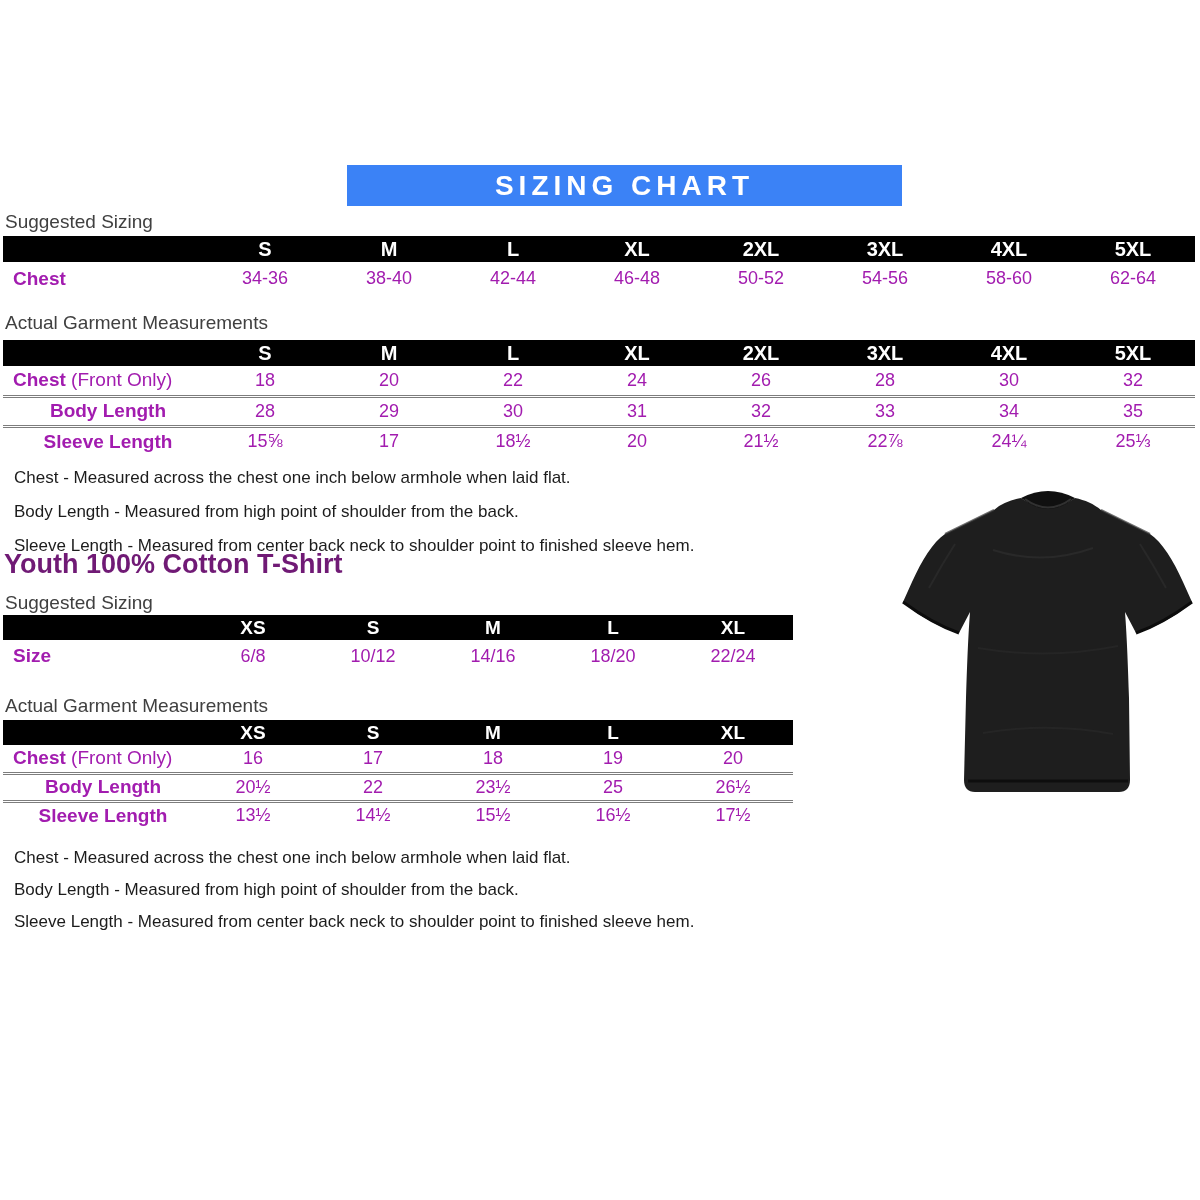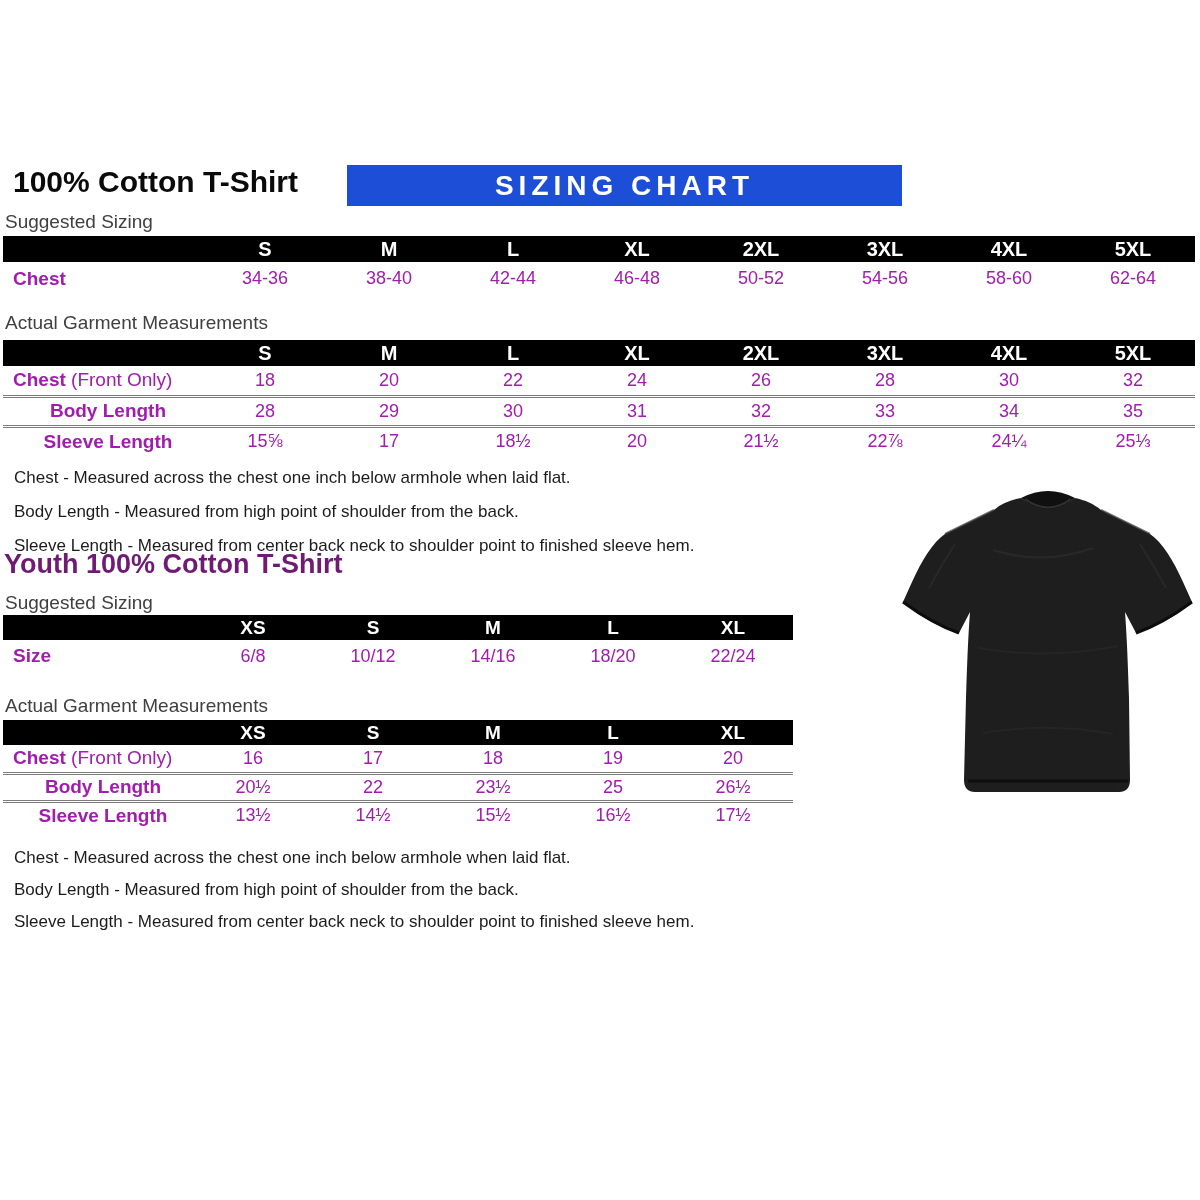--- a/index.html
+++ b/index.html
@@ -1,21 +1,21 @@
 <!DOCTYPE html>
 <html><head>
 <meta charset="utf-8">
 <style>
   html,body{margin:0;padding:0;background:#ffffff;}
   body{font-family:"Liberation Sans","DejaVu Sans",sans-serif;color:#111;}
   .page{position:relative;width:1200px;height:1200px;background:#ffffff;overflow:hidden;}
   .abs{position:absolute;}
 
   .main-title{left:13px;top:165px;font-size:30px;font-weight:bold;color:#0a0a0a;white-space:nowrap;}
-  .banner{left:347px;top:165px;width:555px;height:41px;background:#1d4ed8;display:flex;align-items:center;justify-content:center;}
+  .banner{left:347px;top:165px;width:555px;height:41px;background:#3b82f6;display:flex;align-items:center;justify-content:center;}
   .banner span{color:#fff;font-weight:bold;font-size:28px;letter-spacing:5px;white-space:nowrap;}
 
   .section-label{font-size:19px;color:#404040;white-space:nowrap;}
 
   table{border-collapse:collapse;table-layout:fixed;}
   thead th{background:#000;color:#fff;font-weight:bold;text-align:center;padding:0;}
   tbody td{text-align:center;color:#a21caf;padding:0;}
   .rowlab{text-align:left;padding-left:10px;font-weight:bold;white-space:nowrap;}
   .rowlab .note{font-weight:normal;}
   tr.sep td{border-top:3px double #7d7d7d;text-align:center;}
@@ -38,21 +38,20 @@
   .notes-adult p{line-height:34px;}
   .notes-youth p{line-height:32px;}
 
   .youth-title{left:4px;top:549px;font-size:27px;font-weight:bold;color:#701a75;white-space:nowrap;}
 </style>
 </head>
 <body>
 
 <div class="page">
 
-  <div class="abs main-title">100% Cotton T-Shirt</div>
 
   <div class="abs banner">
     <span>SIZING CHART</span>
   </div>
 
   <div class="abs section-label" style="left:5px;top:211px;">Suggested Sizing</div>
 
   <table class="abs t-adult t-adult-sug" style="left:3px;top:236px;">
     <colgroup>
       <col style="width:200px">

